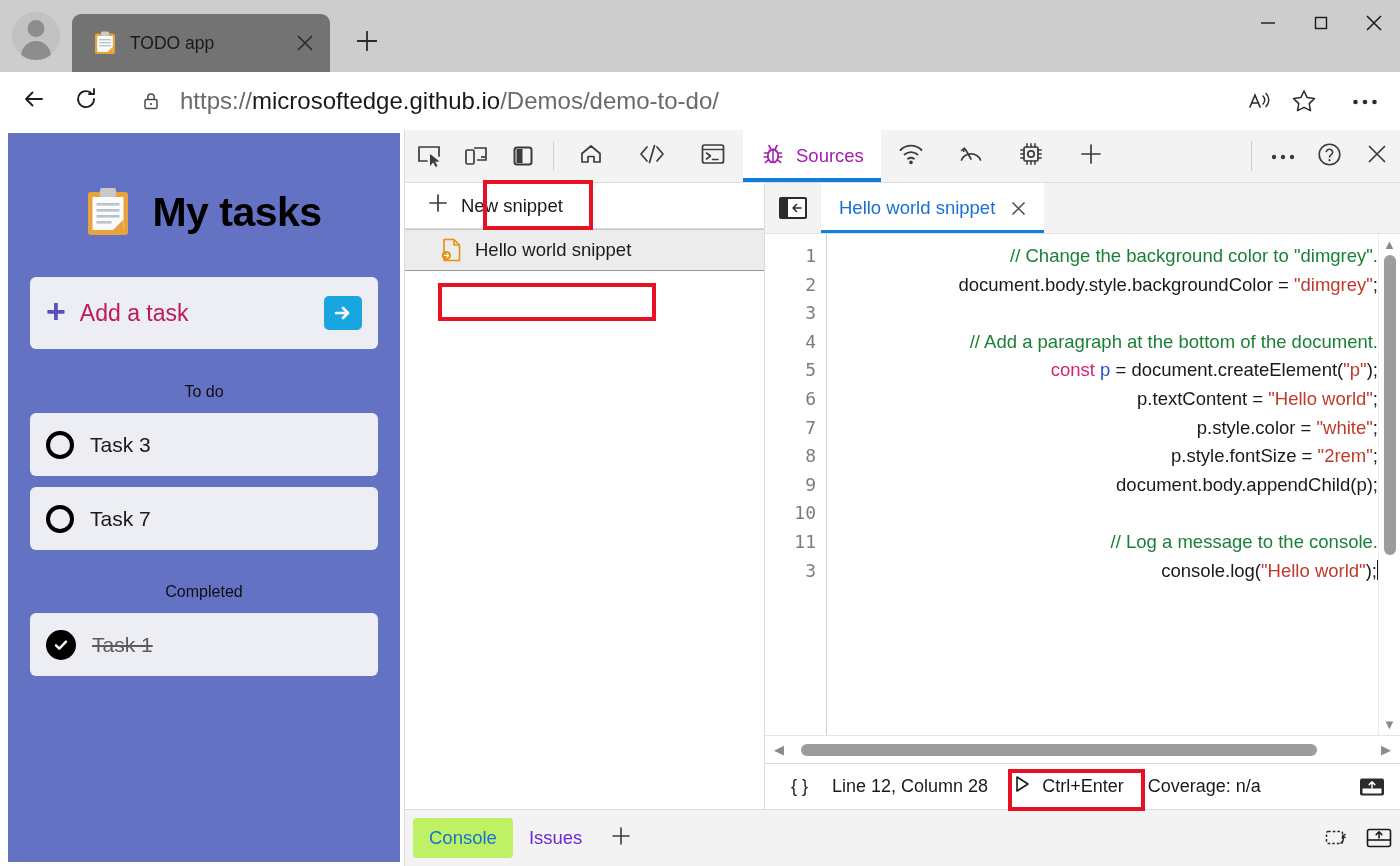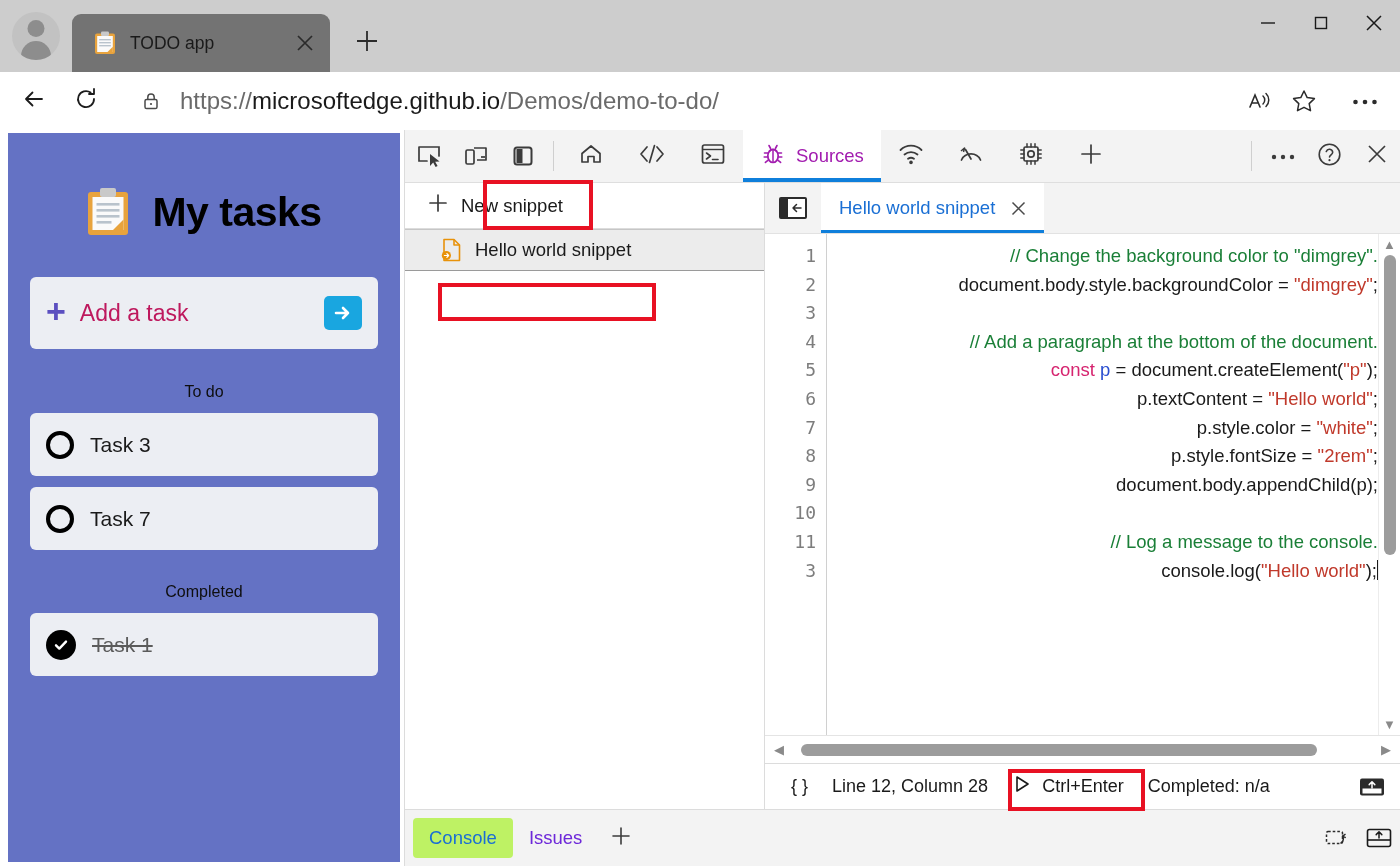--- a/index.html
+++ b/index.html
@@ -821,21 +821,21 @@
             <span class="status-item">{ }</span>
             <span class="status-item">Line 12, Column 28</span>
             <span class="status-item">
               <span>
                 <svg width="20" height="20" viewBox="0 0 20 20">
                       <path d="M5 3 L16 10 L5 17 Z" stroke="currentColor" stroke-width="1.6" fill="none" stroke-linejoin="round"></path>
                     </svg>
               </span>
               <span>Ctrl+Enter</span>
             </span>
-            <span class="status-item">Completed: n/a</span>
+            <span class="status-item">Coverage: n/a</span>
             <span class="status-spacer"></span>
             <span class="status-icon-btn">
               <svg width="28" height="22" viewBox="0 0 28 22">
                 <rect x="2" y="2.5" width="24" height="17" rx="2" fill="#2b2b2b"></rect>
                 <rect x="4.5" y="12.5" width="19" height="5" fill="#ffffff"></rect>
                 <path d="M14 6 L14 12 M11.2 8.6 L14 5.8 L16.8 8.6" stroke="#ffffff" stroke-width="1.5" fill="none" stroke-linecap="round" stroke-linejoin="round"></path>
               </svg>
             </span>
           </div>
 

